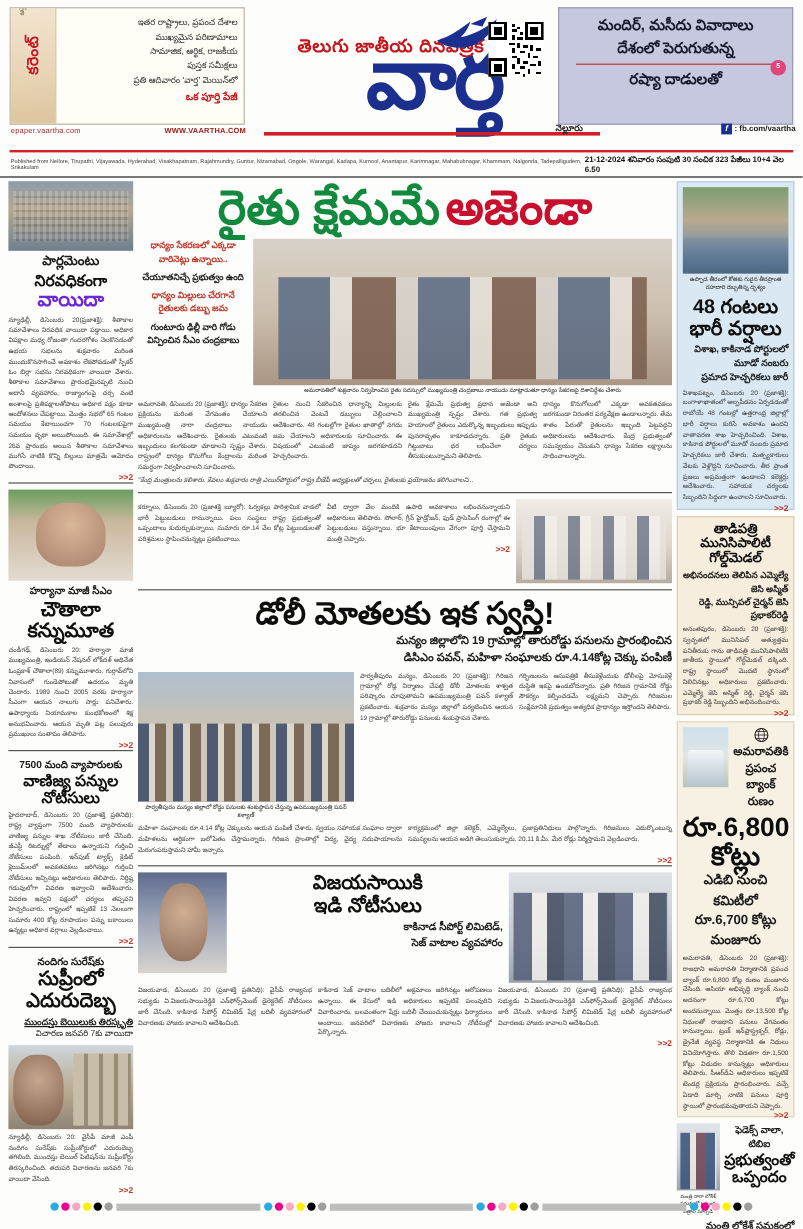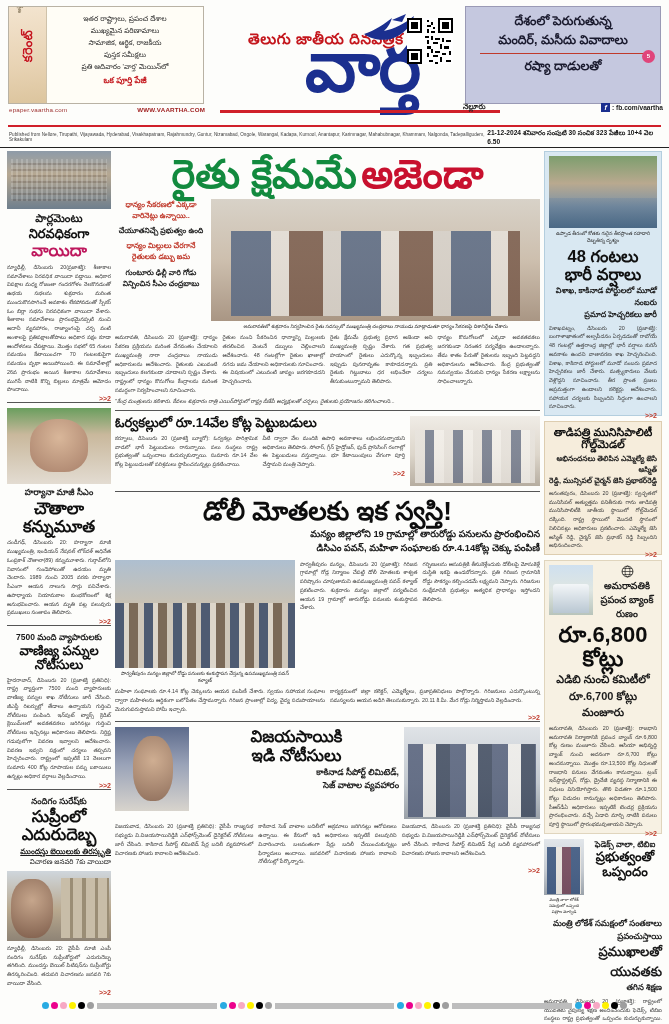--- a/index.html
+++ b/index.html
@@ -24,21 +24,21 @@
     position: absolute; left: -20px; top: 30px; width: 80px;
     transform: rotate(-90deg); text-align: center;
     color: #c4161c; font-weight: bold; font-size: 13px; letter-spacing: .5px;
     text-shadow: 0 0 1px #fff;
   }
   .promo-spine-sub {
     position: absolute; left: 6px; top: 6px; width: 88px;
     transform: rotate(-90deg); transform-origin: left top;
     color: #6a5c3f; font-size: 6px; line-height: 1.5;
   }
-  .promo-lines { flex: 1; padding: 6px 5px; text-align: center; }
+  .promo-lines { flex: 1; padding: 6px 5px; text-align: right; }
   .promo-lines p { font-size: 7.2px; line-height: 1.65; color: #2b2b2b; }
   .promo-lines p.red { color: #c4161c; font-weight: bold; font-size: 8.4px; padding-top: 2px; }
   .promo-urls { position: absolute; left: 9px; top: 106px; width: 196px; display: flex; justify-content: space-between; }
   .promo-urls span { font-size: 6.2px; color: #9d2f2f; letter-spacing: .2px; }
   .promo-urls span.b { color: #a02020; font-weight: bold; }
 
   .logo-zone { flex: 1; position: relative; height: 106px; }
   .logo-tag {
     position: absolute; left: 44px; top: 24px;
     color: #c4161c; font-size: 15px; font-weight: bold; letter-spacing: .6px;
@@ -79,21 +79,21 @@
     display: flex; justify-content: space-between; align-items: center;
     padding: 2px 9px 2px 9px; border-bottom: 1.5px solid #222;
   }
   .dateline .cities { font-size: 4.6px; color: #3a3a3a; letter-spacing: .05px; }
   .dateline .dt { font-size: 6.6px; color: #111; font-weight: bold; }
 
   
   .grid { display: flex; padding: 3px 7px 0 7px; gap: 4px; height: 860px; }
   .col-left  { width: 104px; }
   .col-mid   { flex: 1; }
-  .col-right { width: 118px; }
+  .col-right { width: 98px; }
 
   
   .kicker { font-size: 8.5px; font-weight: bold; color: #1a1a1a; text-align: center; line-height: 1.45; }
   .hl-te { color: #101010; font-weight: bold; text-align: center; line-height: 1.12; }
   .h-lg { font-size: 16.5px; }
   .h-md { font-size: 13px; }
   .h-sm { font-size: 11px; }
   .subhead { font-size: 8.6px; font-weight: bold; color: #1a1a1a; text-align: right; line-height: 1.5; }
   .body-te {
     font-size: 5.4px; line-height: 1.62; color: #3b3b3b; text-align: justify;
@@ -238,22 +238,22 @@
           <rect x="12" y="17" width="2" height="1"></rect>
             <rect x="15" y="18" width="1" height="2"></rect>
             <rect x="18" y="19" width="2" height="1"></rect>
           <rect x="10" y="19" width="2" height="1"></rect>
             <rect x="13" y="20" width="1" height="1"></rect>
         </g>
       </svg>
     </div>
 
     <div class="banner-box">
+      <span class="ln">మందిర్, మసీదు వివాదాలు</span>
       <span class="ln">దేశంలో పెరుగుతున్న</span>
-      <span class="ln">మందిర్, మసీదు వివాదాలు</span>
       <div class="banner-rule"></div>
       <span class="ln">రష్యా దాడులతో</span>
       <div class="banner-badge">5</div>
     </div>
     <div class="banner-foot">
       <span class="city">నెల్లూరు</span>
       <span class="fb">
         <i class="fb-glyph">f</i>
         <b>: fb.com/vaartha</b>
       </span>
@@ -269,21 +269,21 @@
   </div>
 
   <div class="grid">
 
     <div class="col-left">
 
       <div>
         <div class="photo ph-parliament"></div>
         <div class="kicker" style="font-size:11px;margin-top:2px">పార్లమెంటు</div>
         <div class="hl-te h-md">నిరవధికంగా</div>
-        <div class="hl-te h-lg" style="color:#be185d">వాయిదా</div>
+        <div class="hl-te h-lg" style="color:#6d28d9">వాయిదా</div>
         <p class="body-te" style="margin-top:3px">న్యూఢిల్లీ, డిసెంబరు 20(ప్రజాశక్తి): శీతాకాల సమావేశాలు నిరవధిక వాయిదా పడ్డాయి. అధికార విపక్షాల మధ్య రోజంతా గందరగోళం నెలకొనడంతో ఉభయ సభలను శుక్రవారం మరింత ముందుకొనసాగించే అవకాశం లేకపోవడంతో స్పీకర్ ఓం బిర్లా సభను నిరవధికంగా వాయిదా వేశారు. శీతాకాల సమావేశాలు ప్రారంభమైనప్పటి నుంచి అదానీ వ్యవహారం, రాజ్యాంగంపై చర్చ వంటి అంశాలపై ప్రతిపక్షాలతోపాటు అధికార పక్షం కూడా ఆందోళనలు చేపట్టాయి. మొత్తం సభలో 65 గంటల సమయం కేటాయించగా 70 గంటలకుపైగా సమయం వృథా అయిపోయింది. ఈ సమావేశాల్లో 26వ ప్రారంభం అయిన శీతాకాల సమావేశాలు ముగిసే నాటికి కొన్ని బిల్లులు మాత్రమే ఆమోదం పొందాయి.</p>
         <span class="cont">&gt;&gt;2</span>
       </div>
 
       <div class="hr-thin" style="clear:both"></div>
 
       <div>
         <div class="photo ph-portrait"></div>
         <div class="kicker" style="margin-top:2px">హర్యానా మాజీ సీఎం</div>
         <div class="hl-te h-lg">చౌతాలా</div>
@@ -344,21 +344,20 @@
           <p class="body-te" style="flex:1">ధాన్యం కొనుగోలులో ఎక్కడా అవకతవకలు జరగకుండా నిరంతర పర్యవేక్షణ ఉండాలన్నారు. తేమ శాతం పేరుతో రైతులను ఇబ్బంది పెట్టవద్దని అధికారులను ఆదేశించారు. కేంద్ర ప్రభుత్వంతో సమన్వయం చేసుకుని ధాన్యం సేకరణ లక్ష్యాలను సాధించాలన్నారు.</p>
         </div>
         <p class="body-te" style="margin-top:2px;font-style:italic">"కేంద్ర మంత్రులను కలిశారు. కేవలం శుక్రవారం రాత్రి ఎయిర్‌పోర్టులో రాష్ట్ర బీజేపీ అధ్యక్షులతో చర్చలు, రైతులకు ప్రయోజనం కలిగించాలని...</p>
       </div>
 
       <div class="hr-thin"></div>
 
       <div>
         <div style="display:flex;gap:5px">
           <div style="flex:1">
-            <div class="hl-te h-md" style="text-align:left">ఓర్వకల్లులో రూ.14వేల కోట్ల పెట్టుబడులు</div>
             <div style="display:flex;gap:5px;margin-top:3px">
               <p class="body-te" style="flex:1">కర్నూలు, డిసెంబరు 20 (ప్రజాశక్తి బ్యూరో): ఓర్వకల్లు పారిశ్రామిక వాడలో భారీ పెట్టుబడులు రానున్నాయి. పలు సంస్థలు రాష్ట్ర ప్రభుత్వంతో ఒప్పందాలు కుదుర్చుకున్నాయి. సుమారు రూ.14 వేల కోట్ల పెట్టుబడులతో పరిశ్రమలు స్థాపించనున్నట్లు ప్రకటించాయి.</p>
               <p class="body-te" style="flex:1">వీటి ద్వారా వేల మందికి ఉపాధి అవకాశాలు లభించనున్నాయని అధికారులు తెలిపారు. సోలార్, గ్రీన్ హైడ్రోజన్, ఫుడ్ ప్రాసెసింగ్ రంగాల్లో ఈ పెట్టుబడులు వస్తున్నాయి. భూ కేటాయింపులు వేగంగా పూర్తి చేస్తామని మంత్రి చెప్పారు.</p>
             </div>
             <span class="cont">&gt;&gt;2</span>
           </div>
           <div style="width:130px">
             <div class="photo ph-award"></div>
           </div>
         </div>

